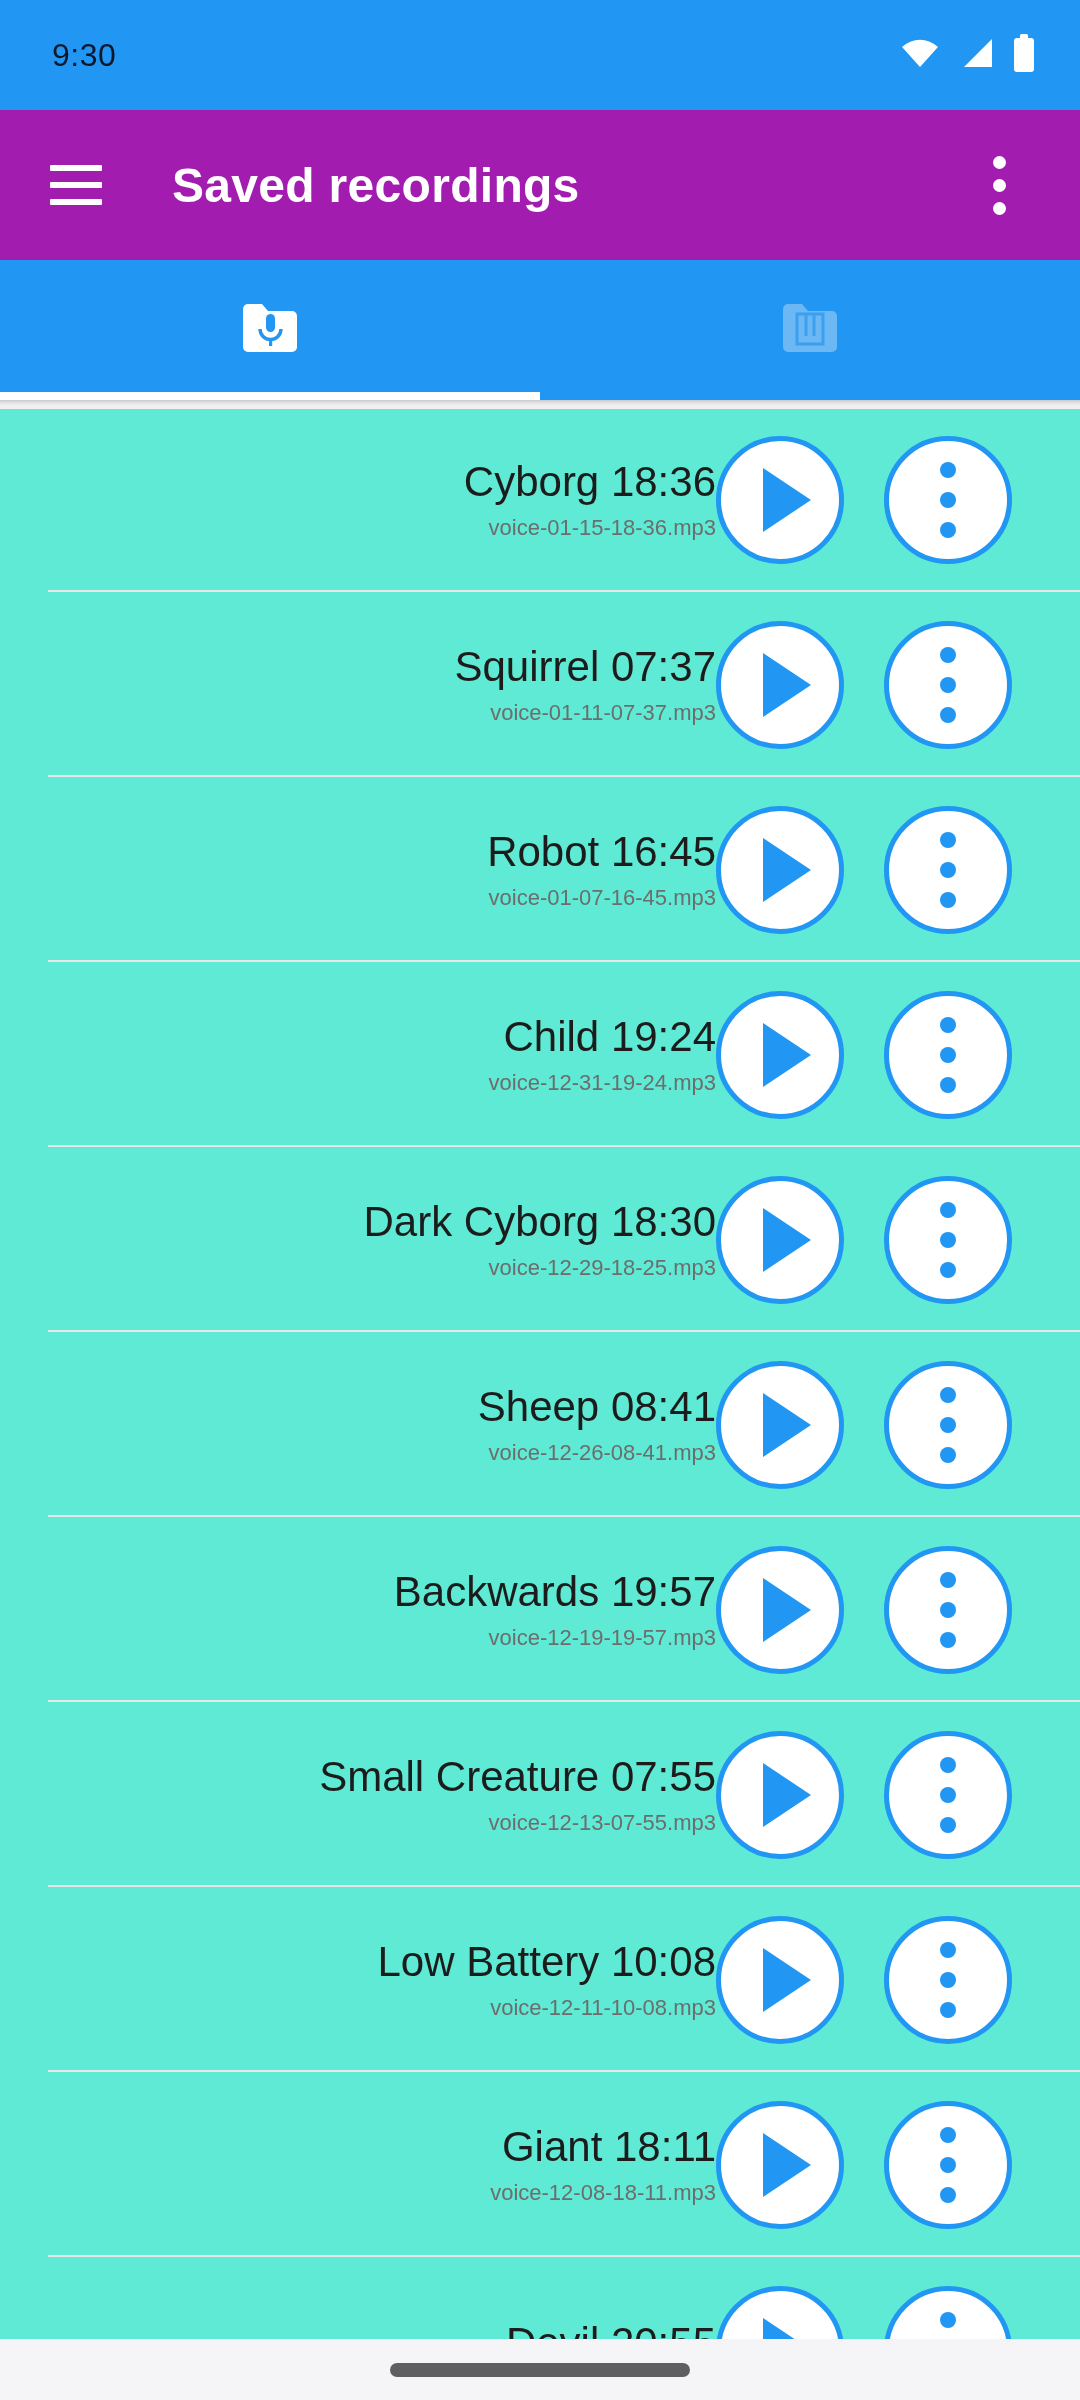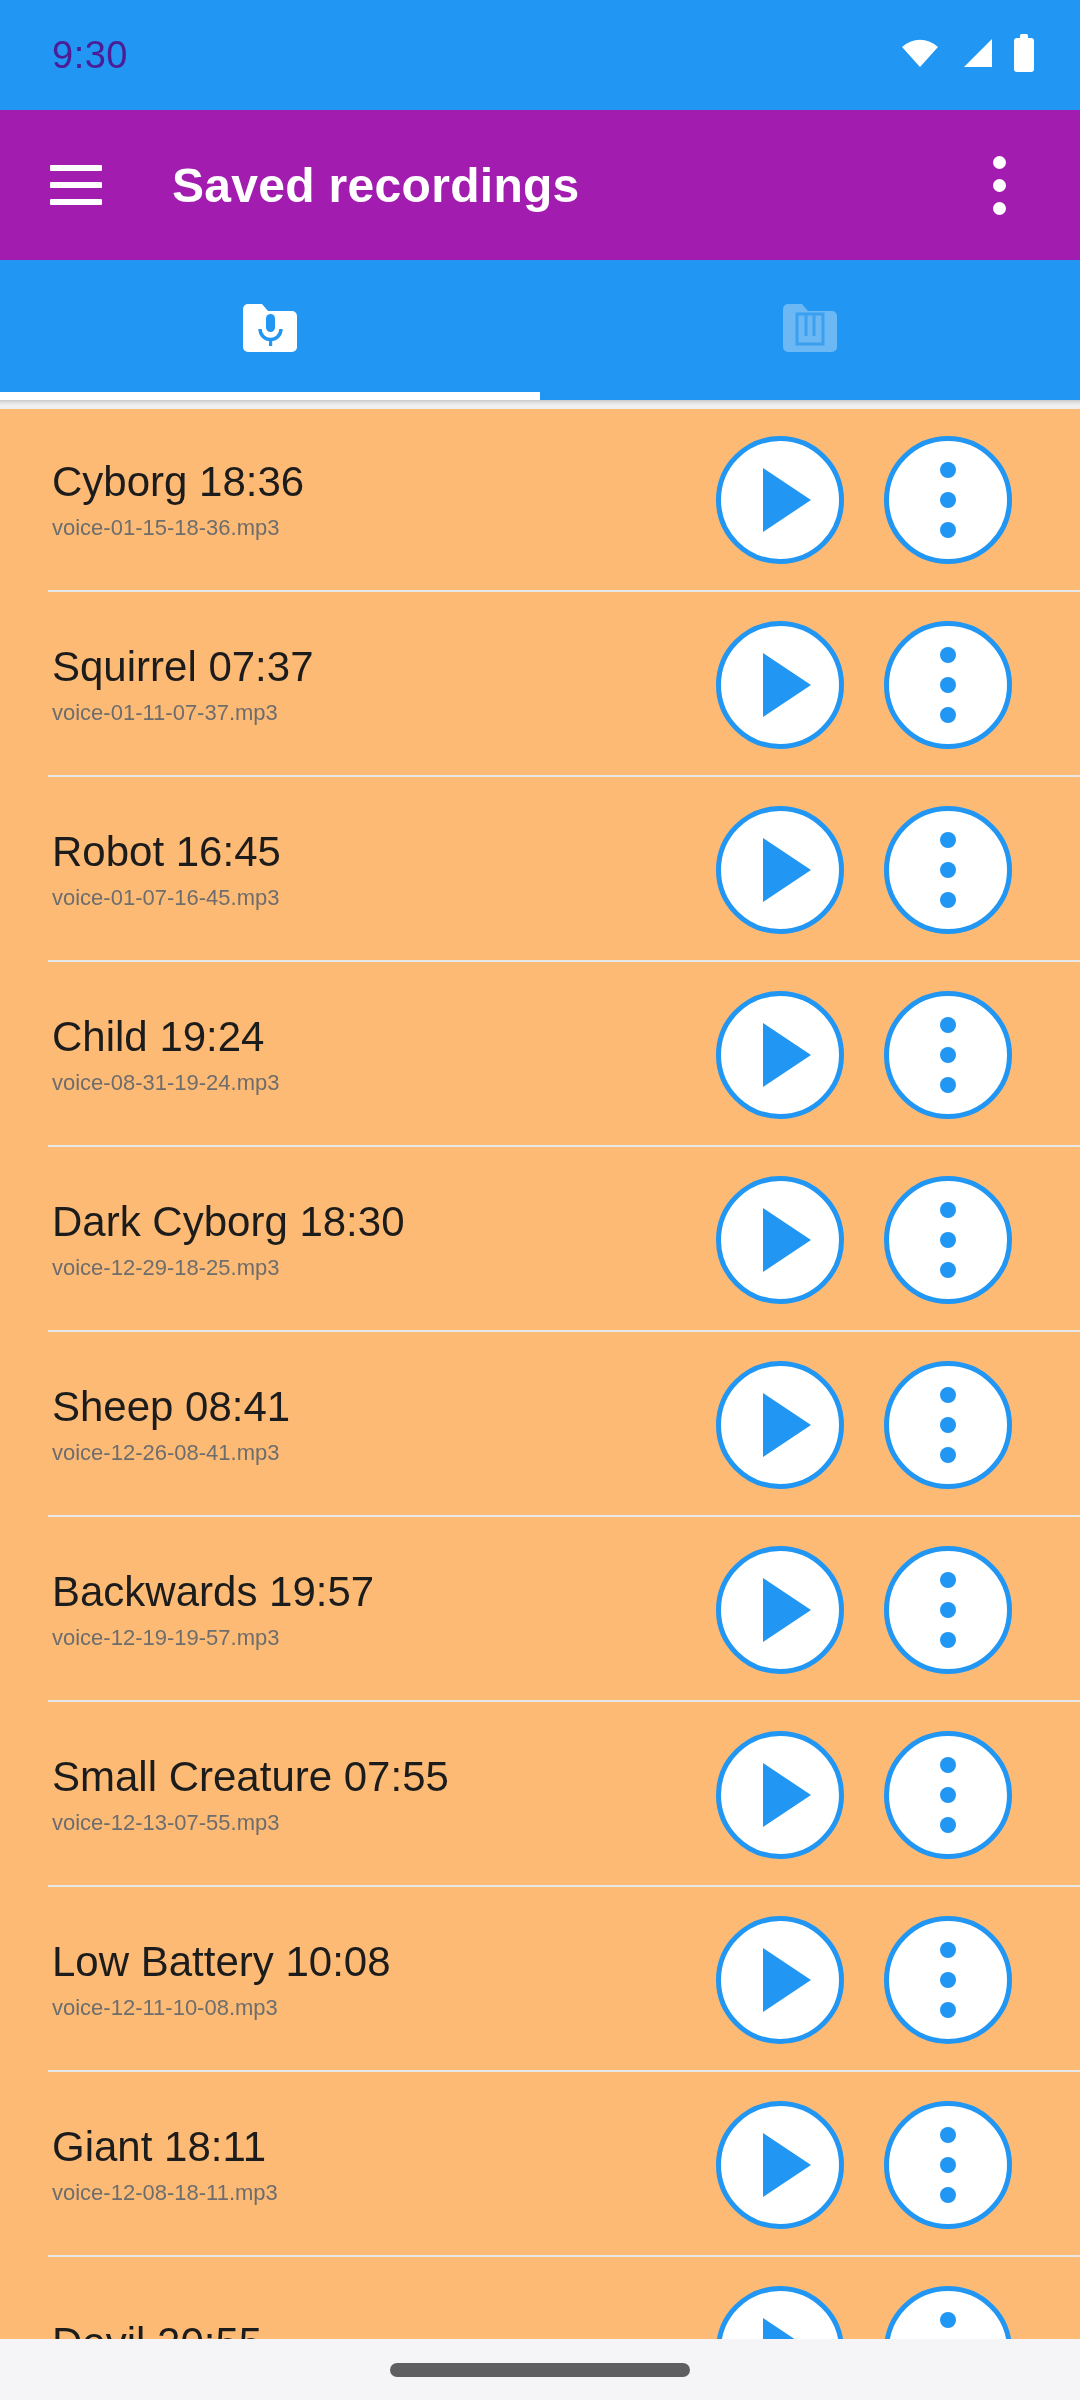--- a/index.html
+++ b/index.html
@@ -19,22 +19,22 @@
   
   .statusbar {
     height:110px;
     background:#2196f3;
     display:flex; align-items:center;
     padding:0 44px 0 52px;
     flex:none;
     position:relative;
   }
   .status-clock {
-    color:#4c1d95;
-    font-size:38px;
+    color:#0f172a;
+    font-size:32px;
     letter-spacing:0.5px;
     line-height:1;
   }
   .status-icons {
     margin-left:auto;
     display:flex; align-items:center; gap:18px;
   }
   .ico-wifi { display:block; }
   .ico-signal { display:block; }
   .ico-battery { display:block; }
@@ -111,21 +111,22 @@
     flex:1 1 auto;
     background:#ffffff;
     overflow:hidden;
     position:relative;
   }
   .row {
     height:185px;
     display:flex; align-items:center;
     padding:0 68px 0 52px;
     position:relative;
-    background:#fdba74;
+    background:#5eead4;
+    text-align:right;
   }
   .row::after {
     content:"";
     position:absolute;
     left:48px; right:0; bottom:0;
     height:2px;
     background:#e8e8e8;
   }
   .row:first-child::before {
     content:"";
@@ -316,21 +317,21 @@
               <i></i>
               <i></i>
               <i></i>
             </div>
           </div>
         </div>
       </div>
       <div class="row">
         <div class="row-text">
           <div class="row-title">Child 19:24</div>
-          <div class="row-sub">voice-08-31-19-24.mp3</div>
+          <div class="row-sub">voice-12-31-19-24.mp3</div>
         </div>
         <div class="row-actions">
           <div class="circle-btn">
             <div class="play-tri"></div>
           </div>
           <div class="circle-btn">
             <div class="dots">
               <i></i>
               <i></i>
               <i></i>

